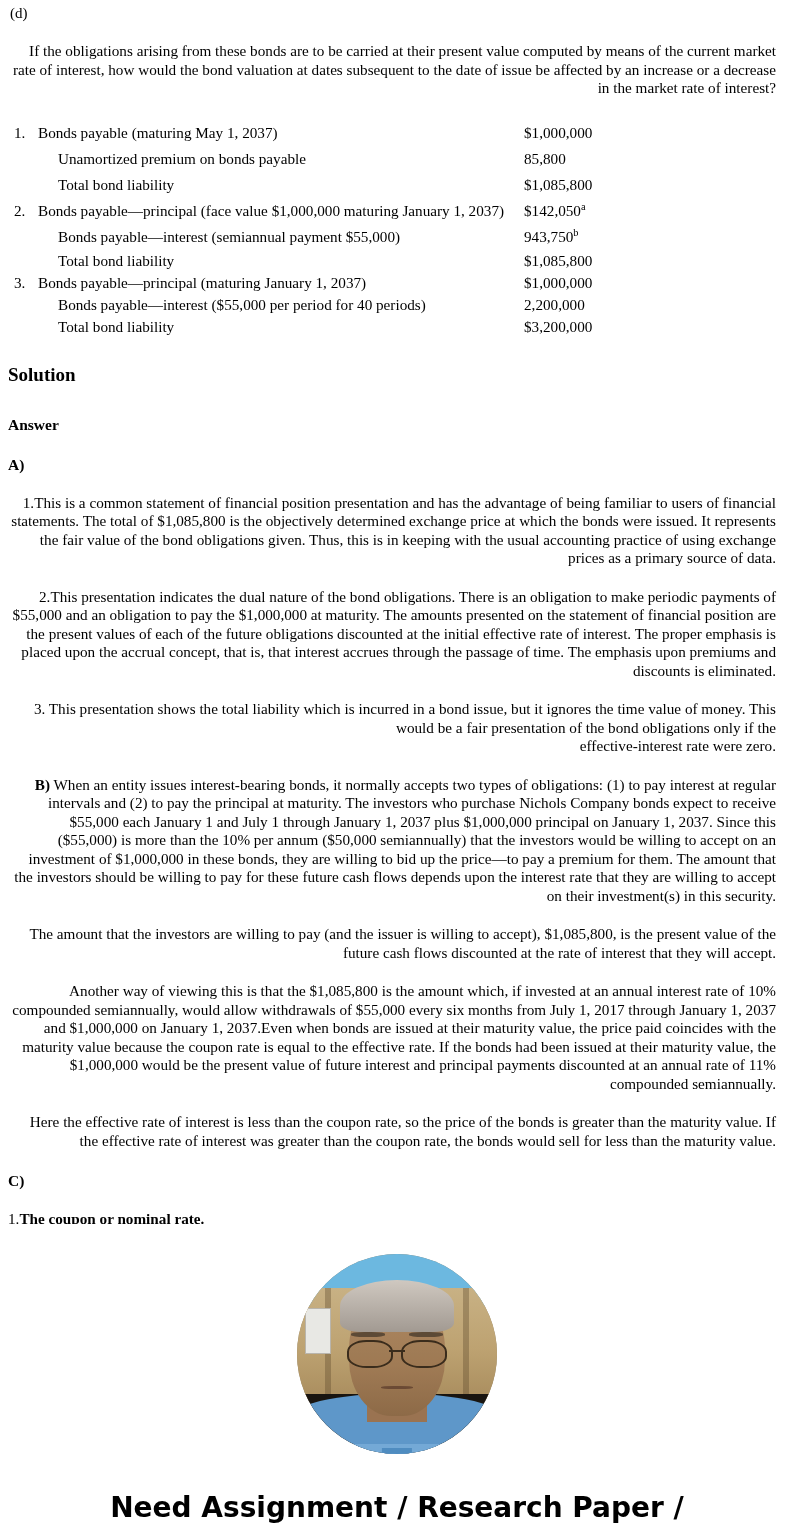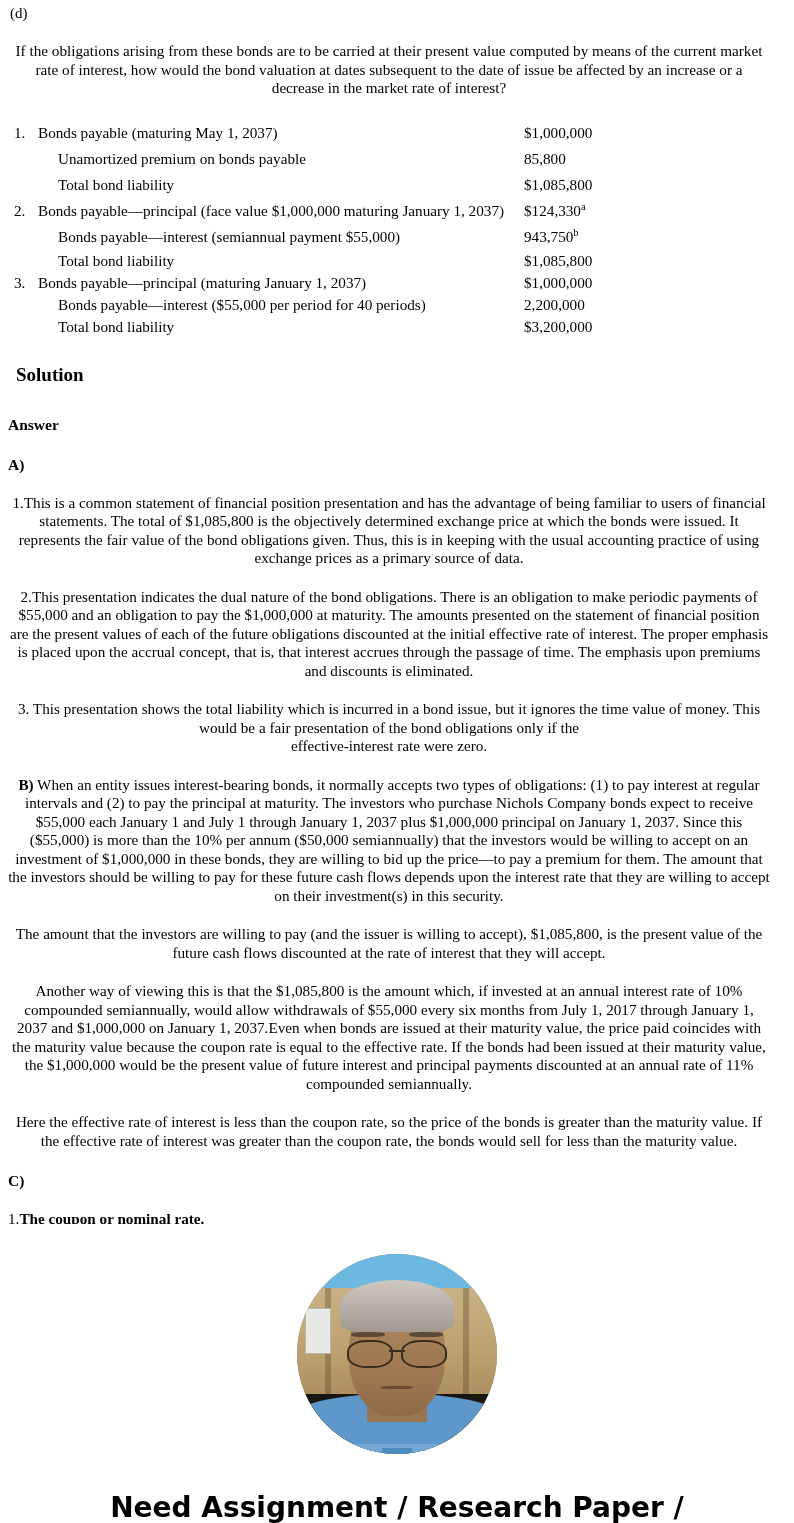--- a/index.html
+++ b/index.html
@@ -31,22 +31,22 @@
 
   .label-d {
     font-size: 15px;
     line-height: 18px;
     margin: 4px 0 0 2px;
   }
 
   p.body {
     font-size: 15.2px;
     line-height: 18.5px;
-    margin: 20px 16px 0 0;
-    text-align: center;
+    margin: 20px 10px 0 0;
+    text-align: right;
   }
 
   
   .bond-table {
     margin-top: 22px;
     width: 100%;
     border-collapse: collapse;
   }
   .bond-table td {
     font-size: 15.2px;
@@ -79,21 +79,21 @@
     font-size: 0.68em;
     vertical-align: super;
     line-height: 0;
   }
 
   
   h2.solution {
     font-size: 19px;
     line-height: 22px;
     font-weight: bold;
-    margin: 26px 0 0 8px;
+    margin: 26px 0 0 0;
   }
   h3.answer {
     font-size: 15.5px;
     line-height: 18px;
     font-weight: bold;
     margin: 30px 0 0 0;
   }
   h3.part {
     font-size: 15.5px;
     line-height: 18px;
@@ -286,21 +286,21 @@
           <td class="val"><span>85,800</span><sup></sup></td>
         </tr>
         <tr class="tall">
           <td class="num"></td>
           <td class="lbl indent">Total bond liability</td>
           <td class="val"><span>$1,085,800</span><sup></sup></td>
         </tr>
         <tr class="tall">
           <td class="num">2.</td>
           <td class="lbl">Bonds payable—principal (face value $1,000,000 maturing January 1, 2037)</td>
-          <td class="val"><span>$124,330</span><sup>a</sup></td>
+          <td class="val"><span>$142,050</span><sup>a</sup></td>
         </tr>
         <tr class="tall">
           <td class="num"></td>
           <td class="lbl indent">Bonds payable—interest (semiannual payment $55,000)</td>
           <td class="val"><span>943,750</span><sup>b</sup></td>
         </tr>
         <tr>
           <td class="num"></td>
           <td class="lbl indent">Total bond liability</td>
           <td class="val"><span>$1,085,800</span><sup></sup></td>

